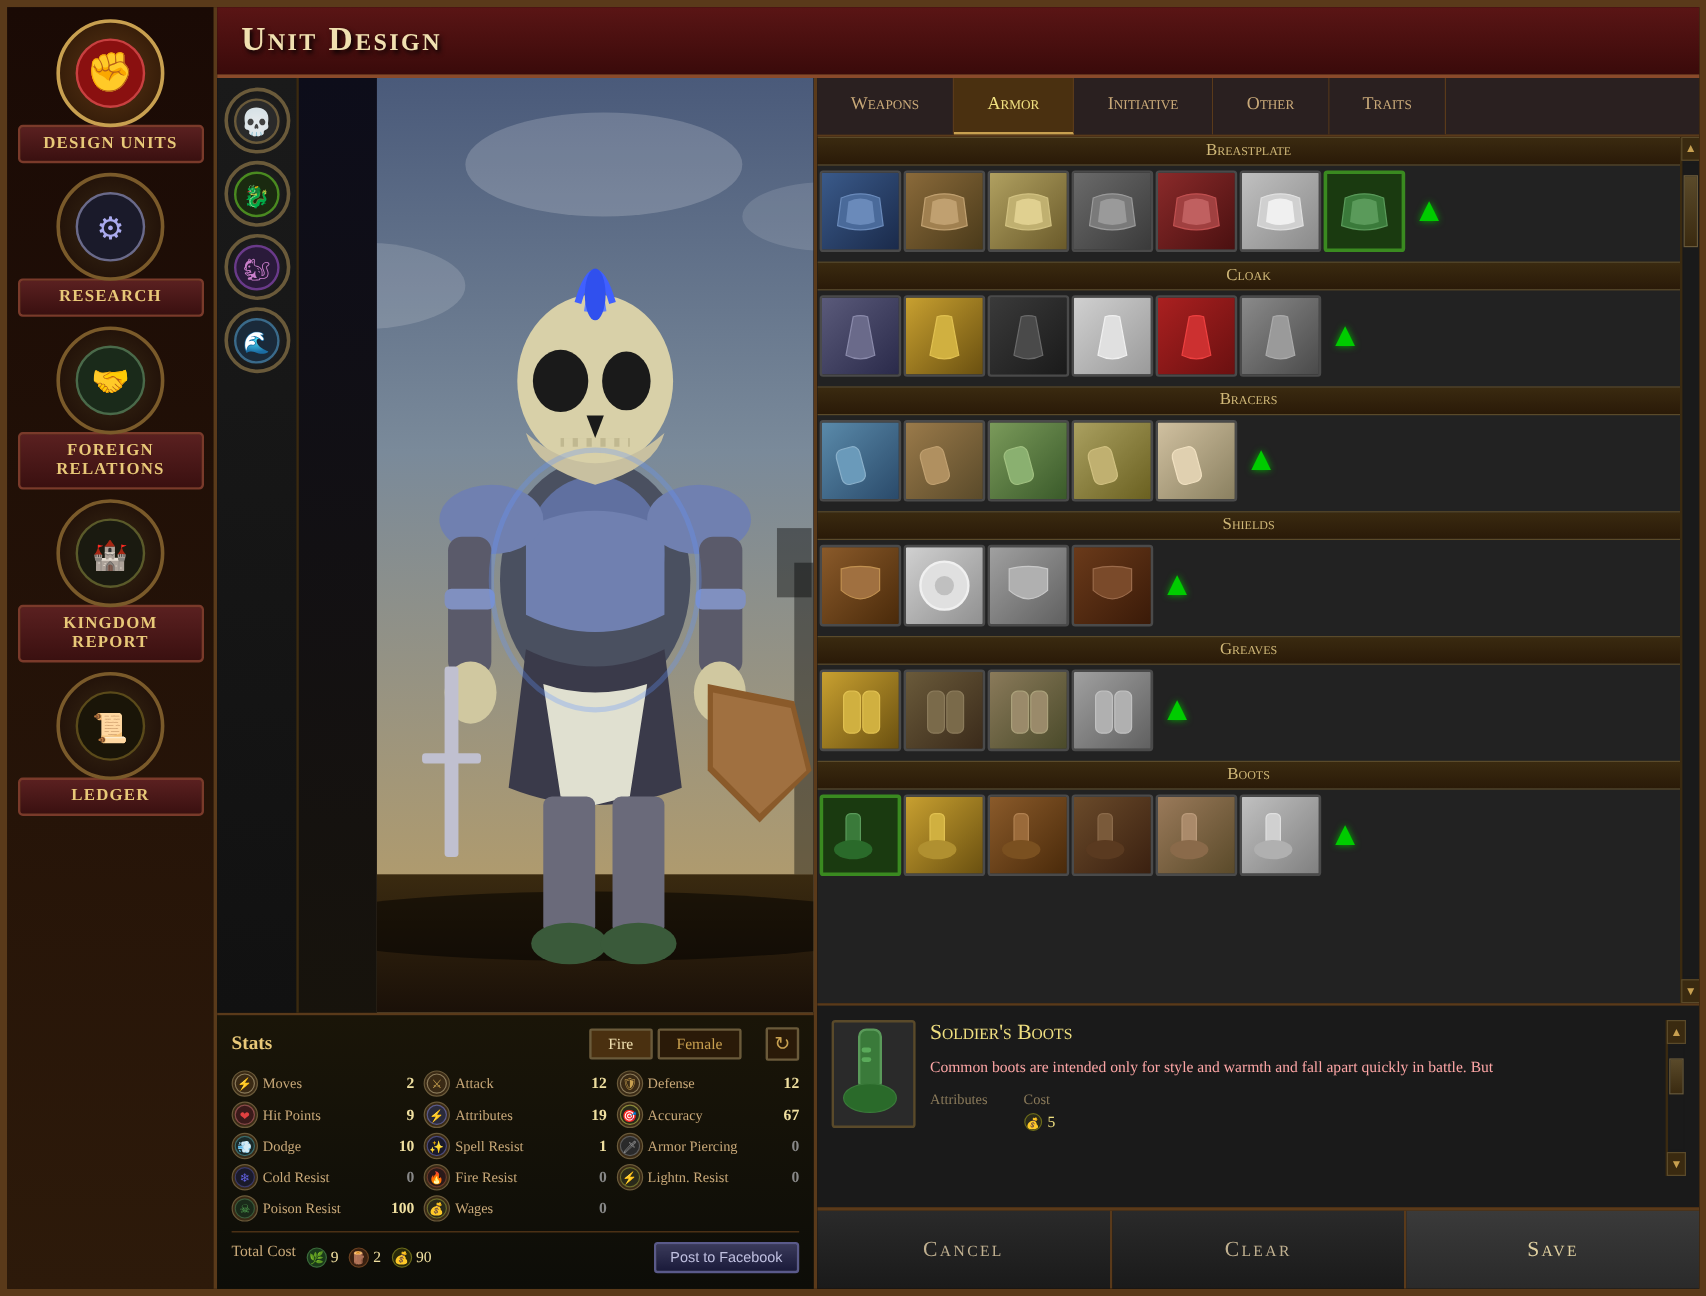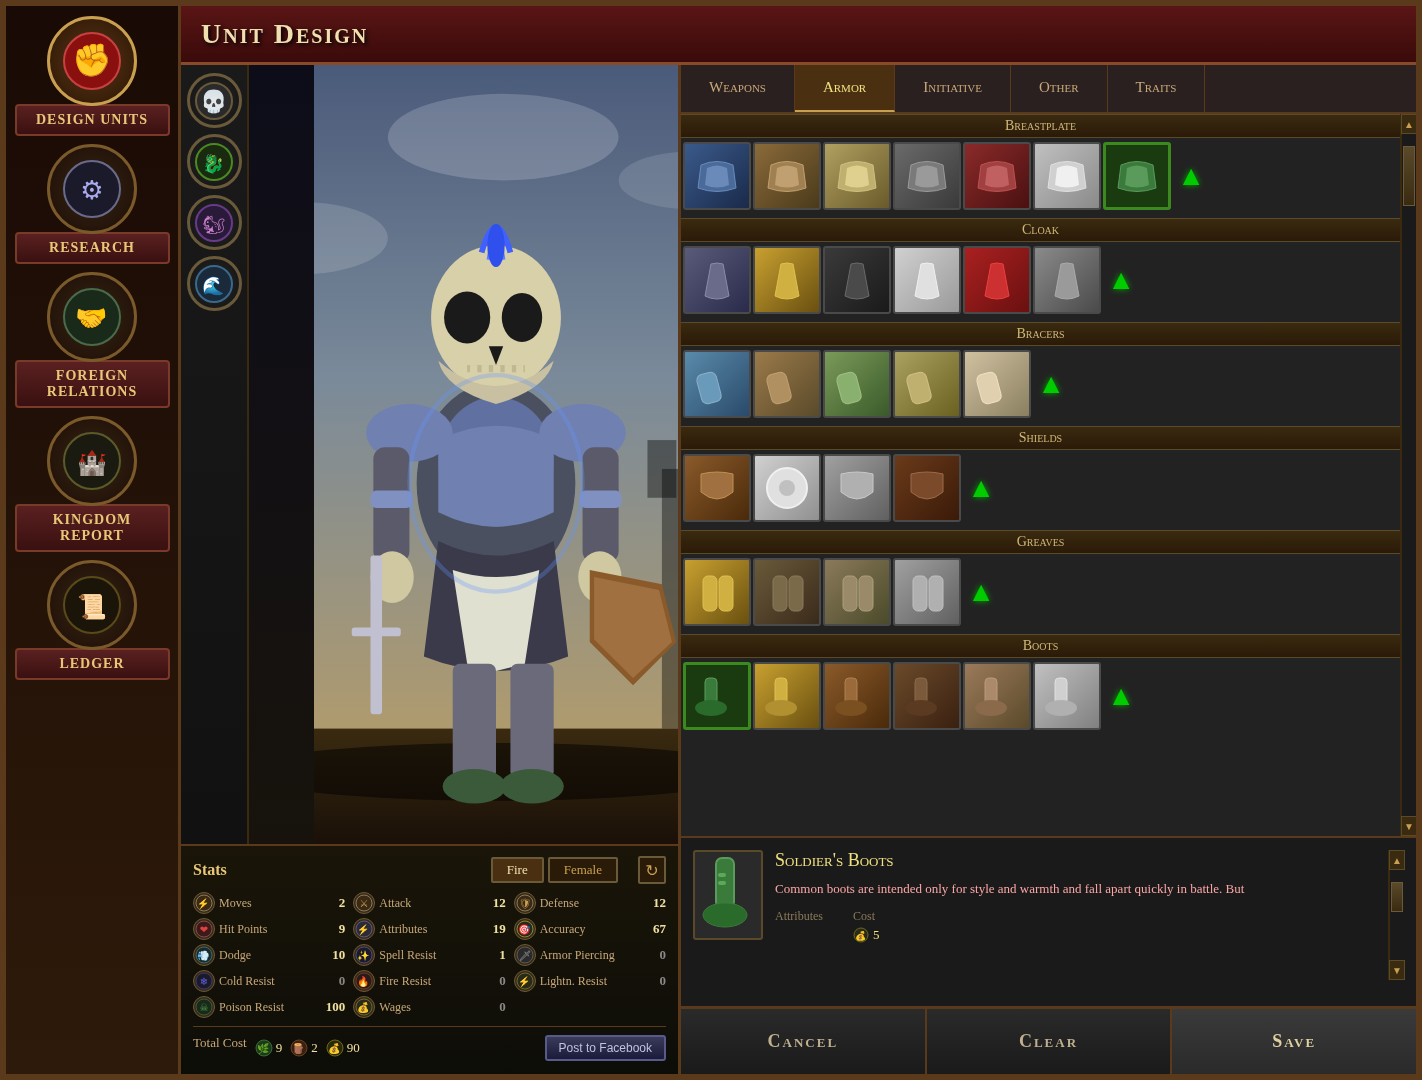--- a/index.html
+++ b/index.html
@@ -438,21 +438,21 @@
       background: #1a1008;
       flex-shrink: 0;
     }
 
     .bottom-btn {
       flex: 1;
       padding: 22px 0;
       text-align: center;
       font-size: 18px;
       font-variant: small-caps;
-      font-weight: bold;
+      font-weight: normal;
       letter-spacing: 2px;
       cursor: pointer;
       border-right: 2px solid #5a3a1a;
     }
 
     .bottom-btn.cancel {
       background: linear-gradient(180deg, #2a2a2a 0%, #1a1a1a 100%);
       color: #c0b090;
     }
 

